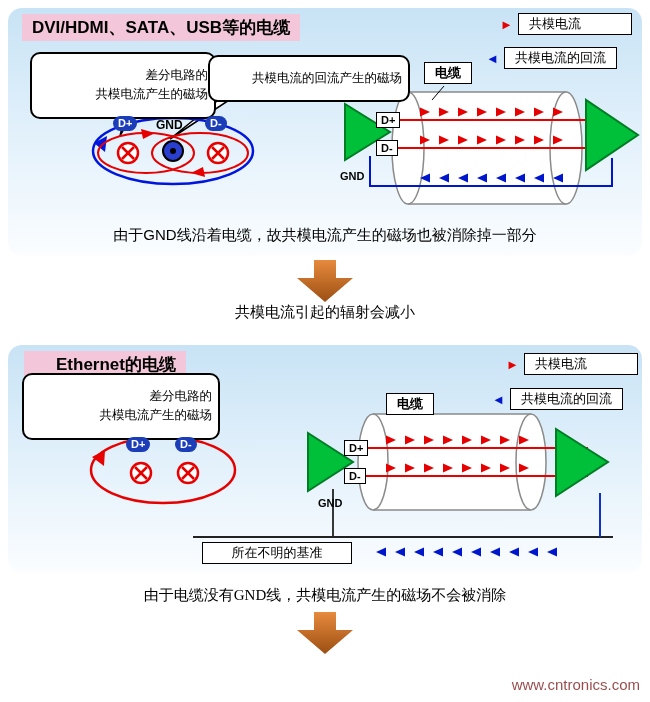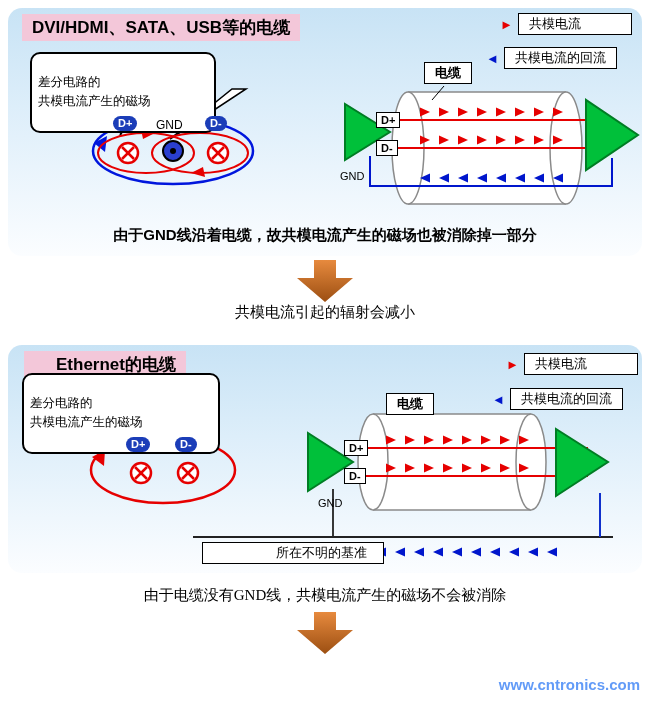--- a/index.html
+++ b/index.html
@@ -10,33 +10,33 @@
   background:linear-gradient(180deg,#c8e3f5 0%,#ddeefa 40%,#fbfdff 100%);}
 .panel svg.diagram{position:absolute;left:0;top:0;}
 .panel-title{position:absolute;display:inline-block;background:#f3c7d9;
   font-size:17px;font-weight:bold;padding:2px 10px;white-space:nowrap;}
 .legend-item{position:absolute;display:flex;align-items:center;gap:5px;}
 .lg-arrow{font-size:13px;line-height:1;}
 .lg-red{color:#e60000;}
 .lg-blue{color:#0016cc;}
 .legend-box{background:#fff;border:1px solid #000;font-size:13px;padding:1px 10px;white-space:nowrap;}
 .callout{position:absolute;background:#fff;border:2px solid #000;border-radius:10px;
-  text-align:left;font-size:12.5px;line-height:1.55;padding:19px 6px;}
+  text-align:right;font-size:12.5px;line-height:1.55;padding:12px 6px;}
 .tag{position:absolute;background:#1b3db8;color:#fff;font-size:11px;font-weight:bold;
   border-radius:8px;padding:1px 5px;line-height:1.2;}
-.gnd-label{position:absolute;font-size:11px;font-weight:normal;}
+.gnd-label{position:absolute;font-size:11px;font-weight:bold;}
 .line-tag{position:absolute;background:#fff;border:1px solid #000;font-size:11px;
   font-weight:bold;padding:0 4px;line-height:14px;}
 .box-label{position:absolute;background:#fff;border:1.5px solid #000;font-size:13px;
   font-weight:bold;text-align:center;padding:1px 10px;white-space:nowrap;}
 .caption{position:absolute;width:634px;text-align:center;font-size:15px;}
 .center-text{position:absolute;left:0;width:650px;text-align:center;font-size:15px;}
 .baseline-box{position:absolute;background:#fff;border:1px solid #000;font-size:13px;
-  text-align:right;padding:1px 16px;white-space:nowrap;}
-.watermark{position:absolute;font-size:15px;color:#3b82f6;opacity:.8;text-align:right;font-weight:bold;}
+  text-align:center;padding:1px 0;white-space:nowrap;}
+.watermark{position:absolute;font-size:15px;color:#7f1d1d;opacity:.8;text-align:right;font-weight:normal;}
 </style>
 </head>
 <body>
 
 <div class="canvas">
 
   <section class="panel" style="left:8px;top:8px;width:634px;height:248px;">
 
     <svg class="diagram" width="634" height="248" viewBox="0 0 634 248">
       <defs>
@@ -129,32 +129,35 @@
     </div>
     <div class="legend-item" style="left:478px;top:39px;">
       <span class="lg-arrow lg-blue">◄</span>
       <span class="legend-box">共模电流的回流</span>
     </div>
 
     <div class="callout" style="left:22px;top:44px;width:170px;">
       <div>差分电路的</div>
       <div>共模电流产生的磁场</div>
     </div>
+    <div class="callout" style="left:200px;top:47px;width:186px;">
+      <div>共模电流的回流产生的磁场</div>
+    </div>
 
     <span class="tag" style="left:105px;top:108px;">D+</span>
     <span class="gnd-label" style="left:148px;top:110px;font-size:12px;">GND</span>
     <span class="tag" style="left:197px;top:108px;">D-</span>
 
     <div class="box-label" style="left:416px;top:54px;">电缆</div>
 
     <span class="line-tag" style="left:368px;top:104px;">D+</span>
     <span class="line-tag" style="left:368px;top:132px;">D-</span>
     <span class="gnd-label" style="left:332px;top:162px;">GND</span>
 
-    <div class="caption" style="left:0;top:218px;font-weight:bold;">由于GND线沿着电缆，故共模电流产生的磁场也被消除掉一部分</div>
+    <div class="caption" style="left:0;top:218px;">由于GND线沿着电缆，故共模电流产生的磁场也被消除掉一部分</div>
   </section>
 
   <div class="abs" style="left:297px;top:260px;">
     <svg width="56" height="42" viewBox="0 0 56 42">
       <defs>
         <linearGradient id="og1" x1="0" y1="0" x2="0" y2="1">
           <stop offset="0" stop-color="#e78a3e"></stop>
             <stop offset="1" stop-color="#9c4f12"></stop>
         </linearGradient>
       </defs>

